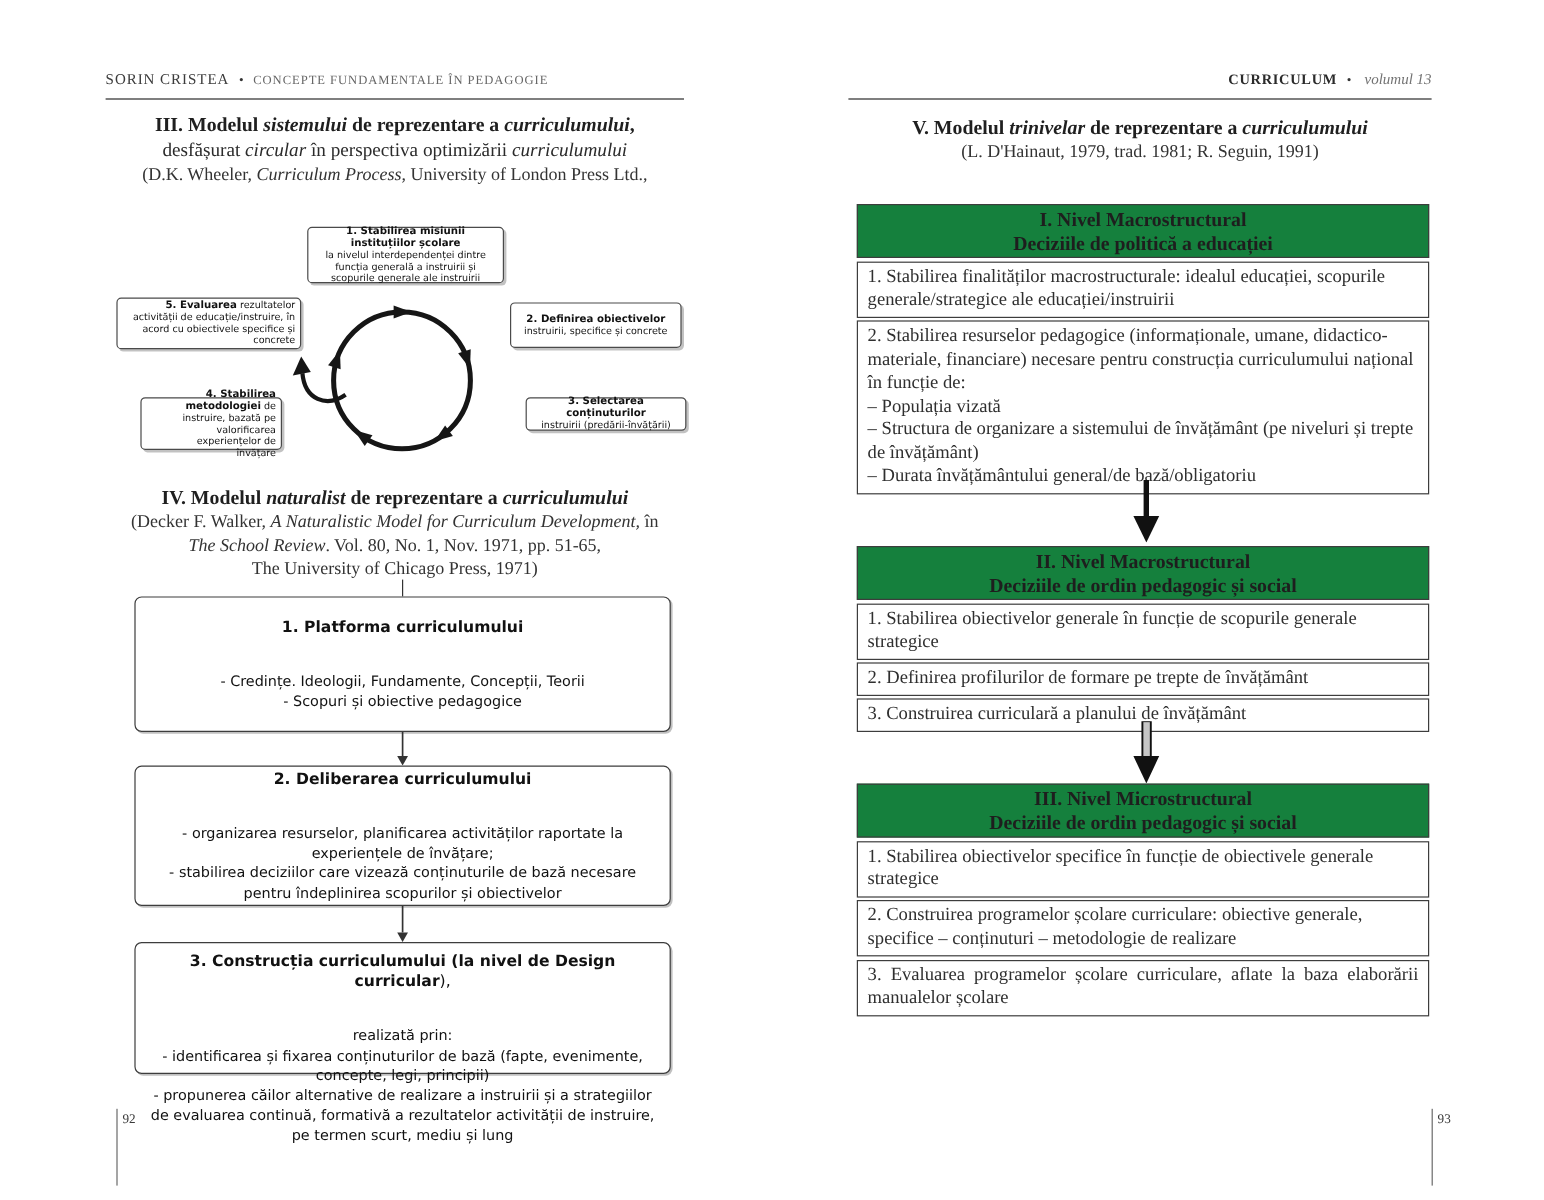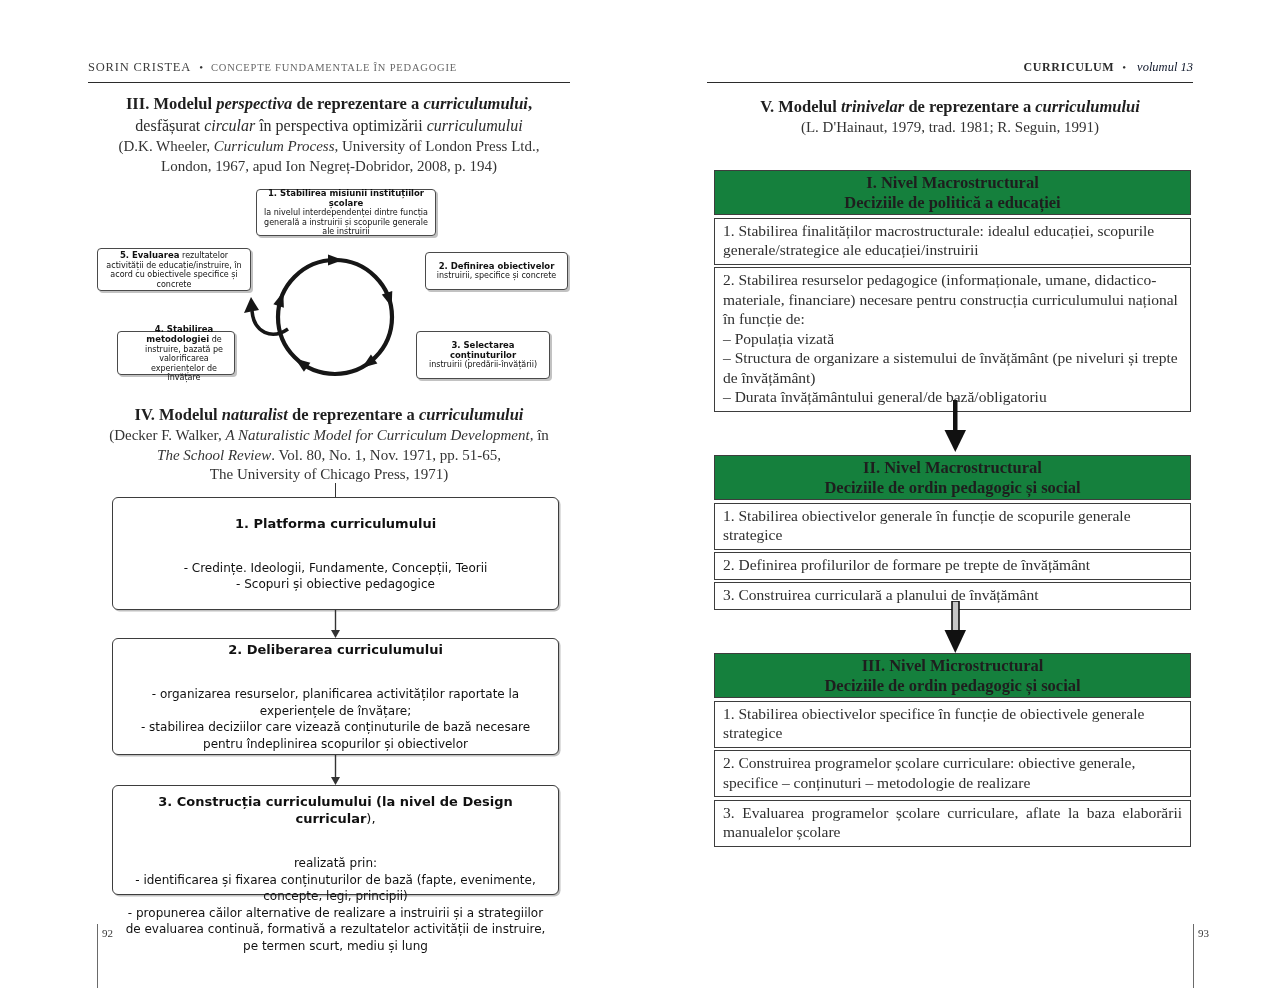--- a/index.html
+++ b/index.html
@@ -7,45 +7,45 @@
           font-family:"Liberation Serif",serif;color:#2a2a2a;overflow:hidden;}
 
   
   .running-head{position:absolute;top:57px;border-bottom:1.2px solid #2b2b2b;padding-bottom:7px;box-sizing:border-box;}
   .rh-left{left:88px;width:482px;text-align:left;}
   .rh-right{left:707px;width:486px;text-align:right;}
   .rh-author{font-size:12.5px;letter-spacing:.8px;color:#3b3b3b;}
   .rh-series{font-size:10.5px;letter-spacing:.8px;color:#666;}
   .rh-bullet{font-size:11px;color:#333;margin:0 4px;}
   .rh-curr{font-size:12px;font-weight:bold;letter-spacing:.6px;color:#2b2b2b;}
-  .rh-vol{font-size:12.5px;font-style:italic;color:#0f172a;margin-left:3px;}
+  .rh-vol{font-size:12.5px;font-style:italic;color:#737373;margin-left:3px;}
 
   
   .title-block{position:absolute;text-align:center;}
   .tb3{left:88px;top:93px;width:482px;}
   .tb4{left:88px;top:404px;width:482px;}
   .tb5{left:707px;top:96px;width:486px;}
   .t-main{font-size:16.5px;font-weight:bold;line-height:22px;color:#1f1f1f;}
   .t-line2{font-size:16px;line-height:22px;color:#2b2b2b;}
   .t-sub{font-size:15px;line-height:19.5px;color:#333;}
   .it{font-style:italic;}
 
   
   .cbox{position:absolute;background:#fff;border:1px solid #4a4a4a;border-radius:4px;
         box-shadow:2px 2px 0 rgba(120,120,120,.45);
         font-family:"DejaVu Sans",sans-serif;color:#111;text-align:center;
         display:flex;flex-direction:column;justify-content:center;
         padding:3px 4px;box-sizing:border-box;}
   .ct{font-weight:bold;font-size:8.5px;line-height:10px;}
   .cb{font-size:8px;line-height:9.5px;}
-  .cinline{font-size:8px;line-height:9.5px;}
+  .cinline{font-size:8px;line-height:9.5px;text-align:right;}
   .cinline .ct{font-size:8.5px;}
-  .cb1{left:256px;top:189px;width:180px;height:47px;}
+  .cb1{left:256px;top:189px;width:164px;height:47px;}
   .cb2{left:425px;top:252px;width:143px;height:38px;}
-  .cb3{left:416px;top:331px;width:134px;height:48px;}
+  .cb3{left:438px;top:331px;width:134px;height:28px;}
   .cb4{left:117px;top:331px;width:118px;height:44px;padding-left:20px;}
   .cb5{left:97px;top:248px;width:154px;height:43px;}
   .cycle-svg{position:absolute;left:240px;top:245px;width:190px;height:140px;}
 
   
   .fbox{position:absolute;left:112px;width:447px;background:#fff;border:1.3px solid #3d3d3d;
         border-radius:6px;box-shadow:1.5px 1.5px 0 rgba(130,130,130,.5);box-sizing:border-box;
         font-family:"DejaVu Sans",sans-serif;color:#111;text-align:center;
         display:flex;flex-direction:column;justify-content:center;padding:8px 10px;gap:28px;}
   .fb1{top:497px;height:113px;}
@@ -81,24 +81,23 @@
 
 <div class="spread">
 
   <header class="running-head rh-left">
     <span class="rh-author">SORIN CRISTEA</span>
     <span class="rh-bullet">•</span>
     <span class="rh-series">CONCEPTE FUNDAMENTALE ÎN PEDAGOGIE</span>
   </header>
 
   <div class="title-block tb3">
-    <div class="t-main"><span>III. Modelul </span><span class="it">perspectiva</span><span> de reprezentare a </span><span class="it">curriculumului</span><span>,</span></div>
+    <div class="t-main"><span>III. Modelul </span><span class="it">sistemului</span><span> de reprezentare a </span><span class="it">curriculumului</span><span>,</span></div>
     <div class="t-line2"><span>desfășurat </span><span class="it">circular</span><span> în perspectiva optimizării </span><span class="it">curriculumului</span></div>
     <div class="t-sub"><span>(D.K. Wheeler, </span><span class="it">Curriculum Process</span><span>, University of London Press Ltd.,</span></div>
-    <div class="t-sub">London, 1967, apud Ion Negreț-Dobridor, 2008, p. 194)</div>
   </div>
 
   <svg class="cycle-svg" viewBox="0 0 190 140">
     <circle cx="95" cy="72" r="57" fill="none" stroke="#161616" stroke-width="4.2"></circle>
     <path d="M 8 0 L -7 -5.5 L -7 5.5 Z" fill="#161616" transform="translate(95,15) rotate(0)"></path>
     <path d="M 8 0 L -7 -5.5 L -7 5.5 Z" fill="#161616" transform="translate(149.2,54.4) rotate(72)"></path>
     <path d="M 8 0 L -7 -5.5 L -7 5.5 Z" fill="#161616" transform="translate(128.5,118.1) rotate(144)"></path>
     <path d="M 8 0 L -7 -5.5 L -7 5.5 Z" fill="#161616" transform="translate(61.5,118.1) rotate(216)"></path>
     <path d="M 8 0 L -7 -5.5 L -7 5.5 Z" fill="#161616" transform="translate(40.8,54.4) rotate(288)"></path>
     <path d="M 48 84 C 32 95 14 88 12 66" fill="none" stroke="#161616" stroke-width="3.5"></path>

